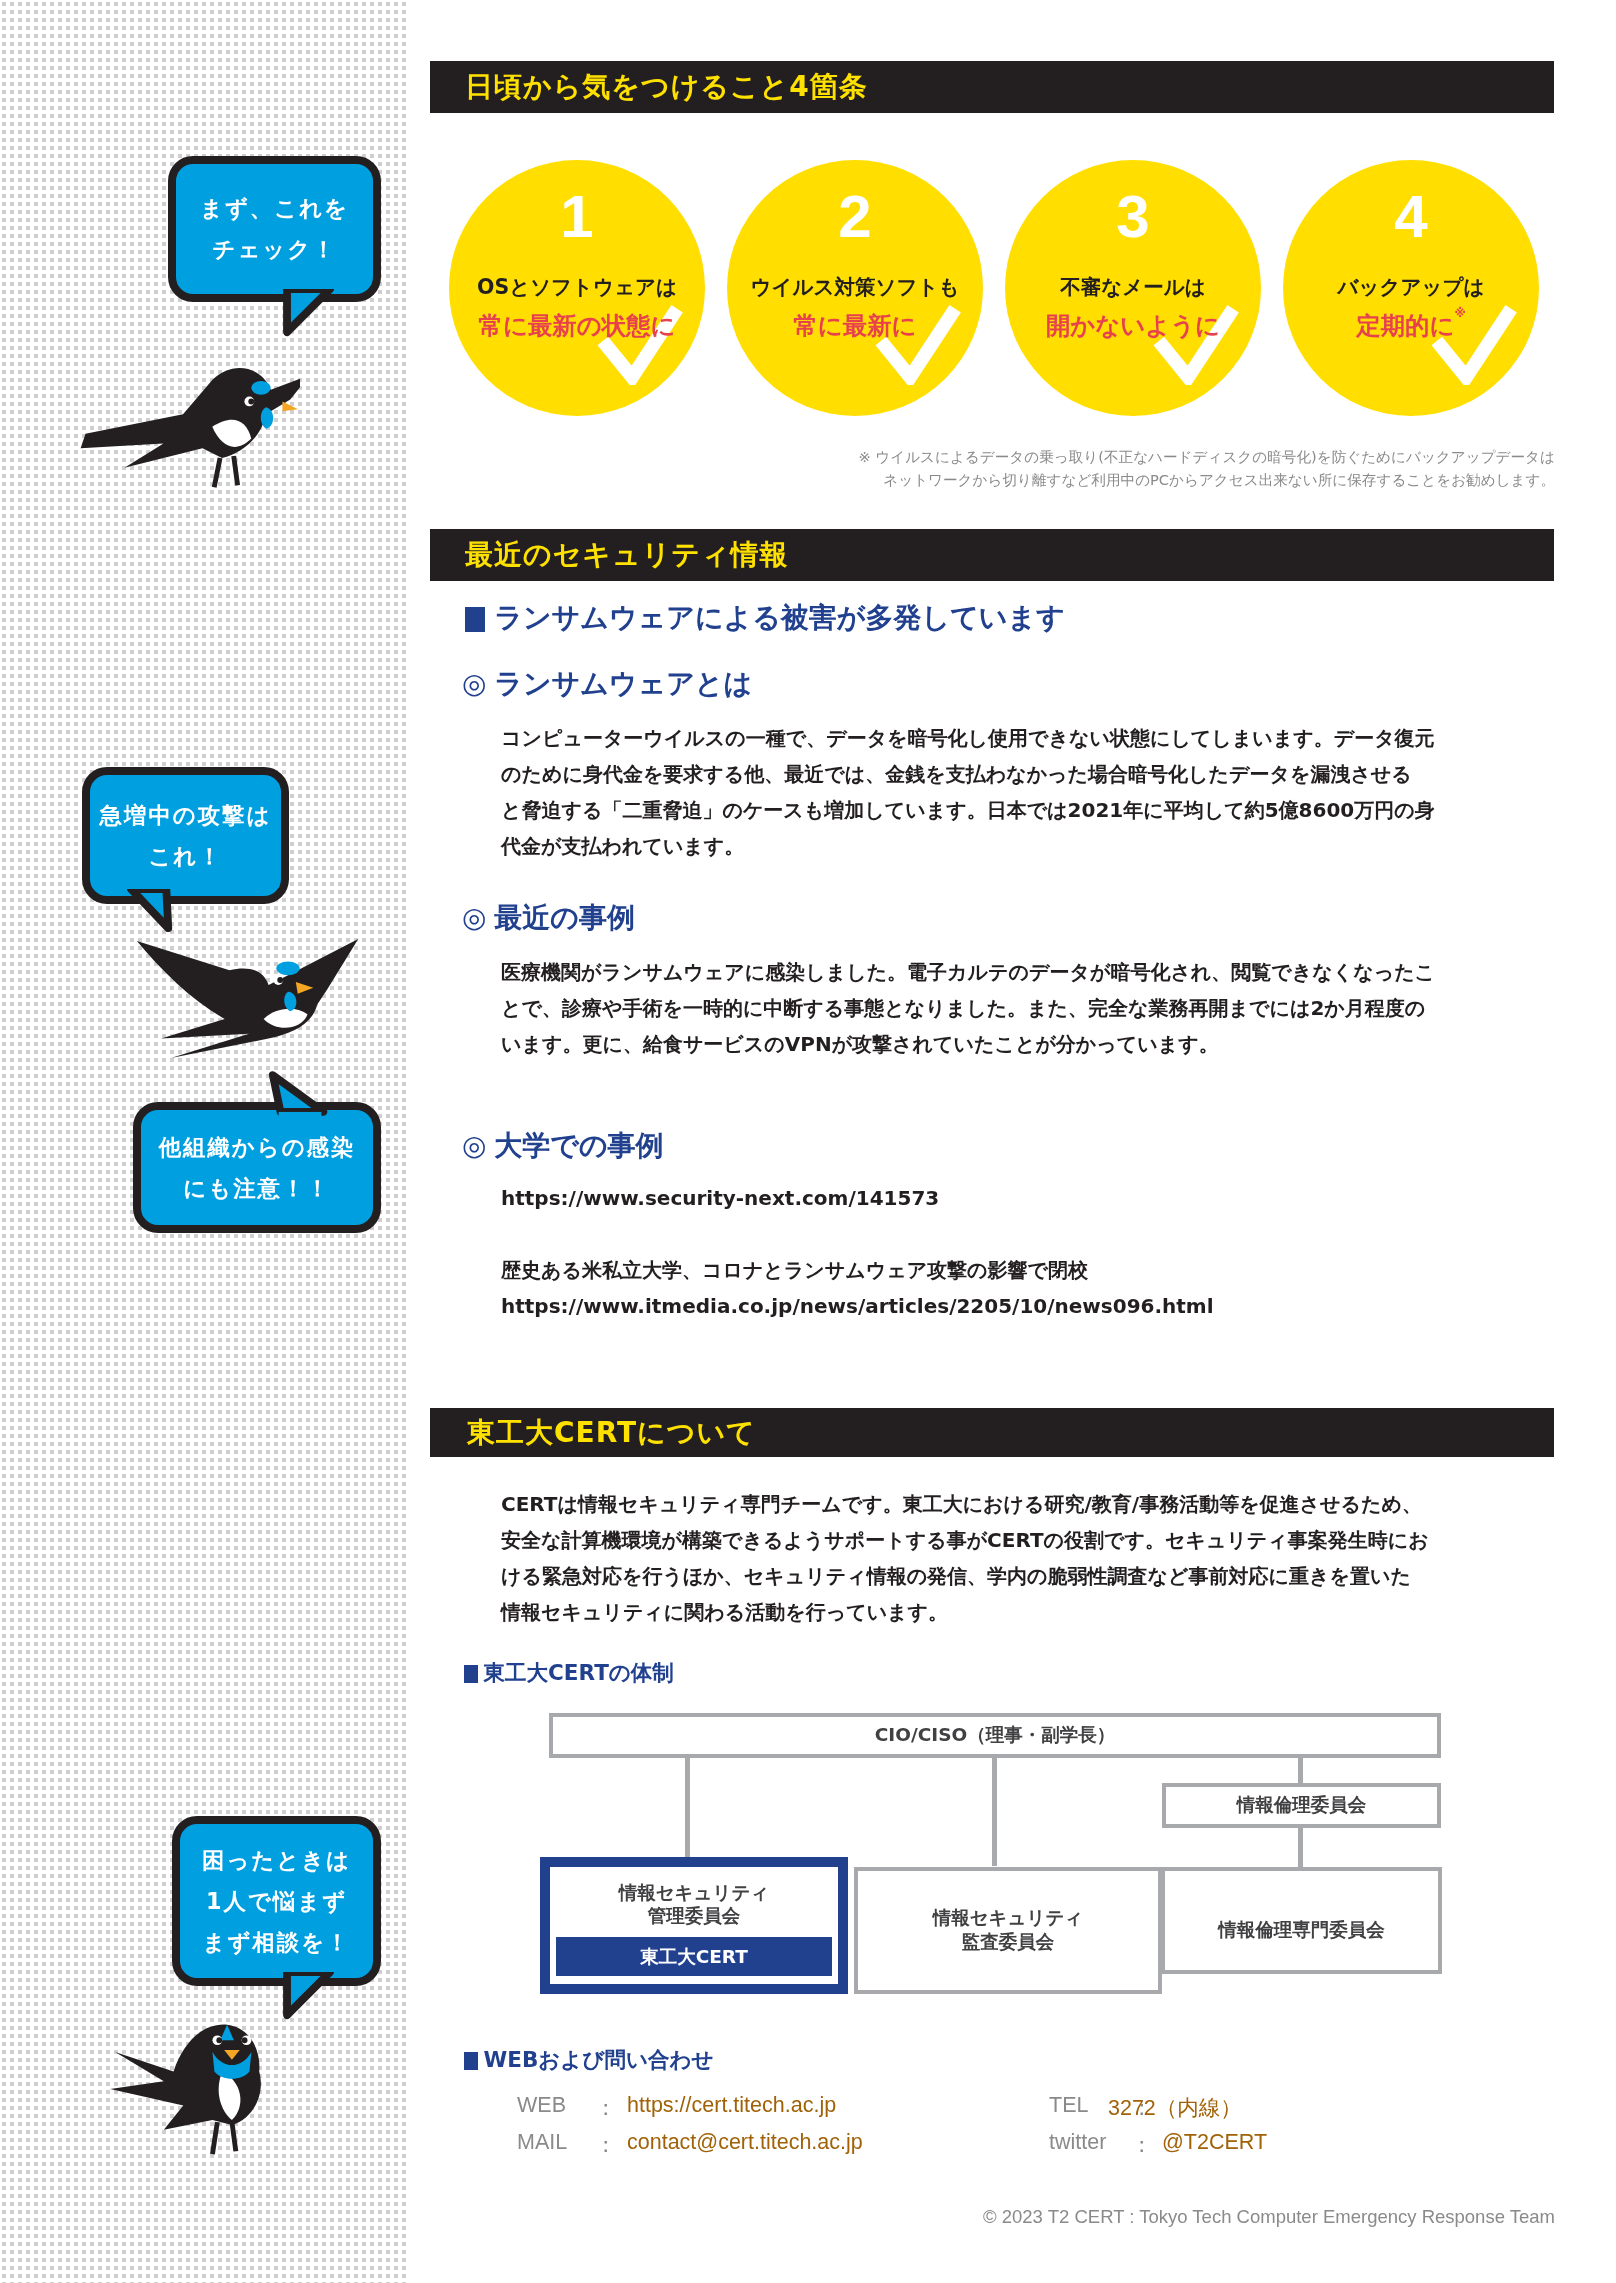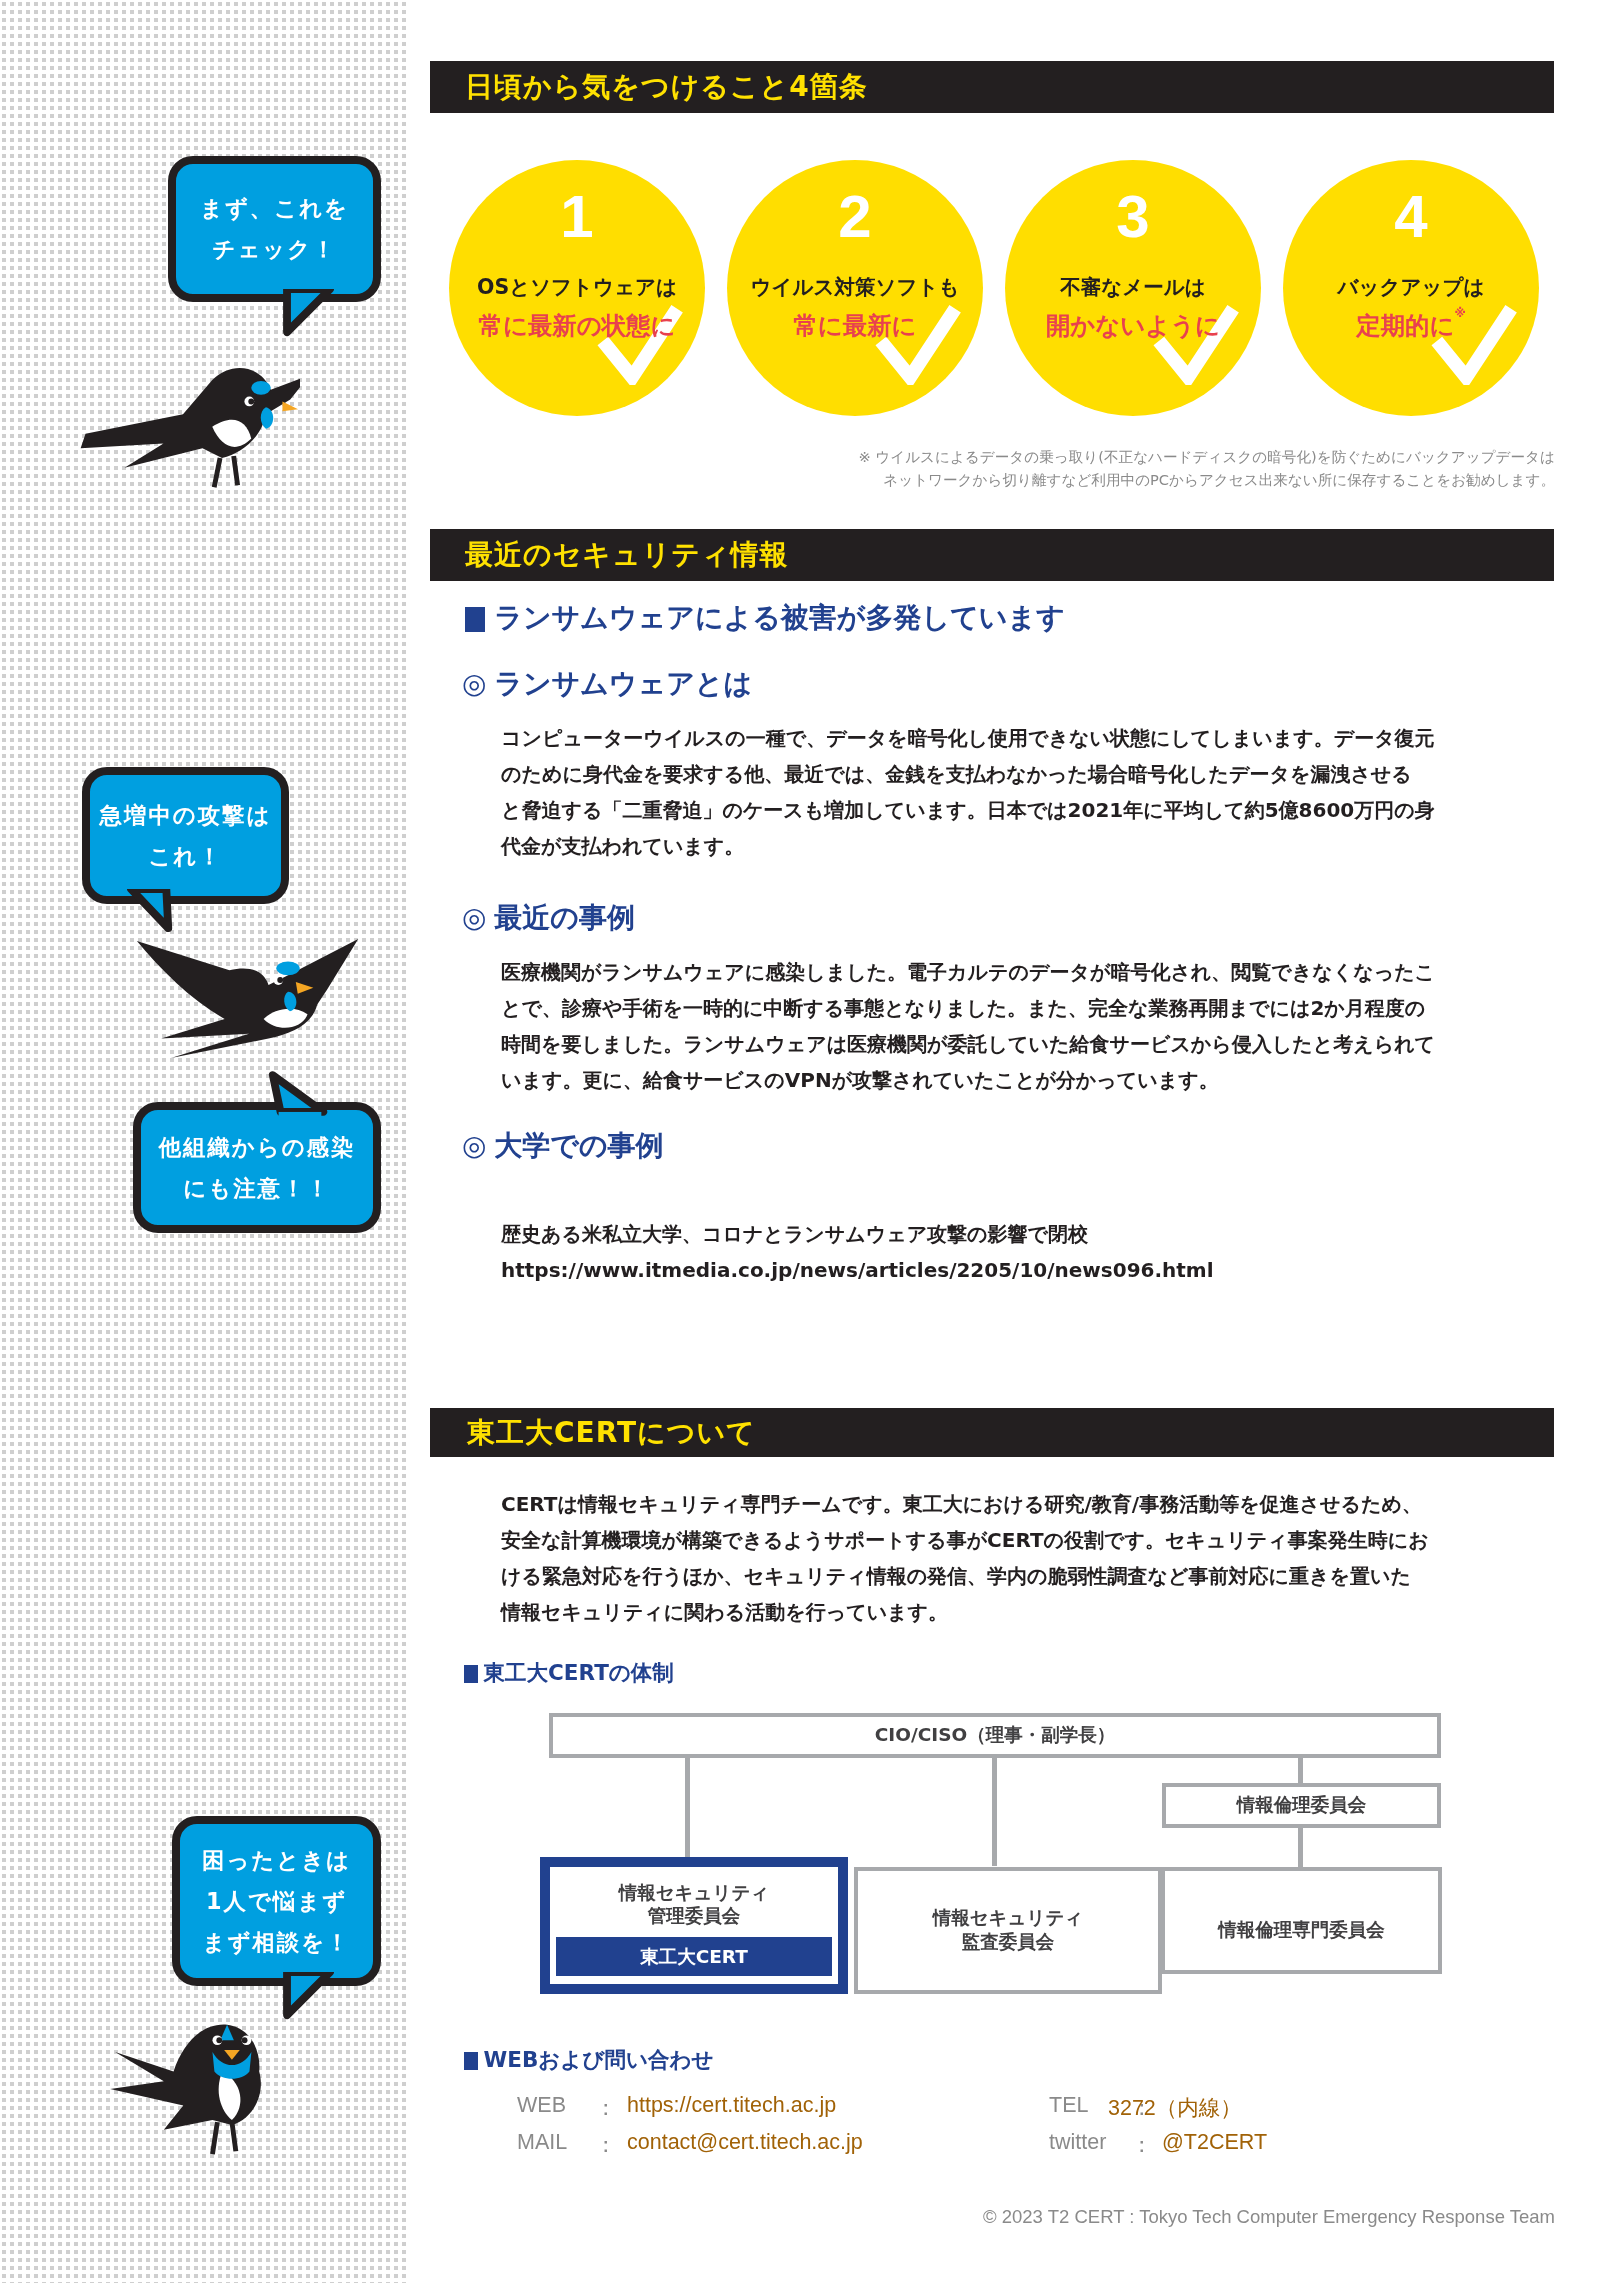--- a/index.html
+++ b/index.html
@@ -190,28 +190,28 @@
   <div>と脅迫する「二重脅迫」のケースも増加しています。日本では2021年に平均して約5億8600万円の身</div>
   <div>代金が支払われています。</div>
 </div>
 
 <div class="blue-head" style="left:462px;top:899px;font-size:28px;">
   <span style="font-weight:normal;margin-right:7.8px;">◎</span><span>最近の事例</span>
 </div>
 <div class="body-text" style="top:954px;">
   <div>医療機関がランサムウェアに感染しました。電子カルテのデータが暗号化され、閲覧できなくなったこ</div>
   <div>とで、診療や手術を一時的に中断する事態となりました。また、完全な業務再開までには2か月程度の</div>
-  <div>時間を要しました。ランサムウェアは医療機関が委託していた給食サービスから侵入したと考えられて</div>
   <div>います。更に、給食サービスのVPNが攻撃されていたことが分かっています。</div>
 </div>
 
 <div class="blue-head" style="left:462px;top:1127px;font-size:28px;">
   <span style="font-weight:normal;margin-right:7.8px;">◎</span><span>大学での事例</span>
 </div>
 <div class="body-text" style="top:1180px;">
+  <div>https://www.security-next.com/141573</div>
   <div style="height:36px;"></div>
   <div>歴史ある米私立大学、コロナとランサムウェア攻撃の影響で閉校</div>
   <div>https://www.itmedia.co.jp/news/articles/2205/10/news096.html</div>
 </div>
 
 <div class="section-bar" style="top:1408px;height:49px;line-height:49px;padding-left:37px;">東工大CERTについて</div>
 
 <div class="body-text" style="top:1486px;">
   <div>CERTは情報セキュリティ専門チームです。東工大における研究/教育/事務活動等を促進させるため、</div>
   <div>安全な計算機環境が構築できるようサポートする事がCERTの役割です。セキュリティ事案発生時にお</div>

